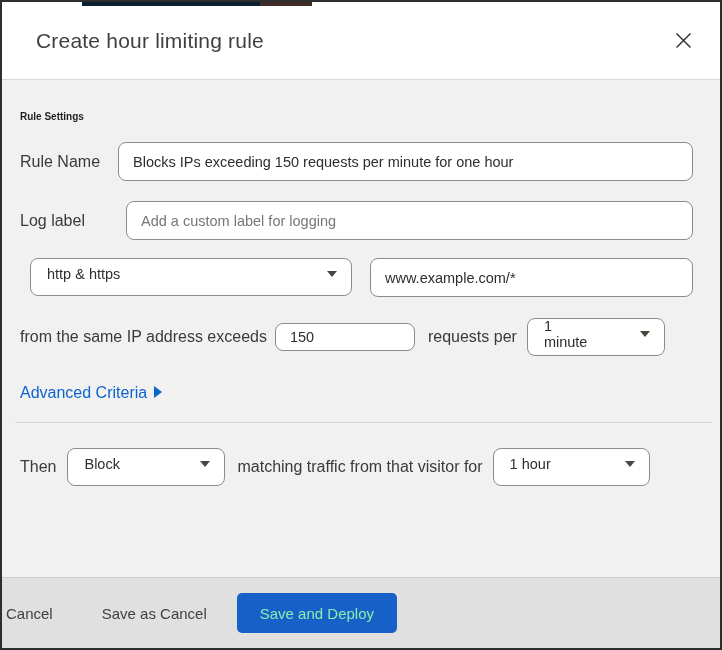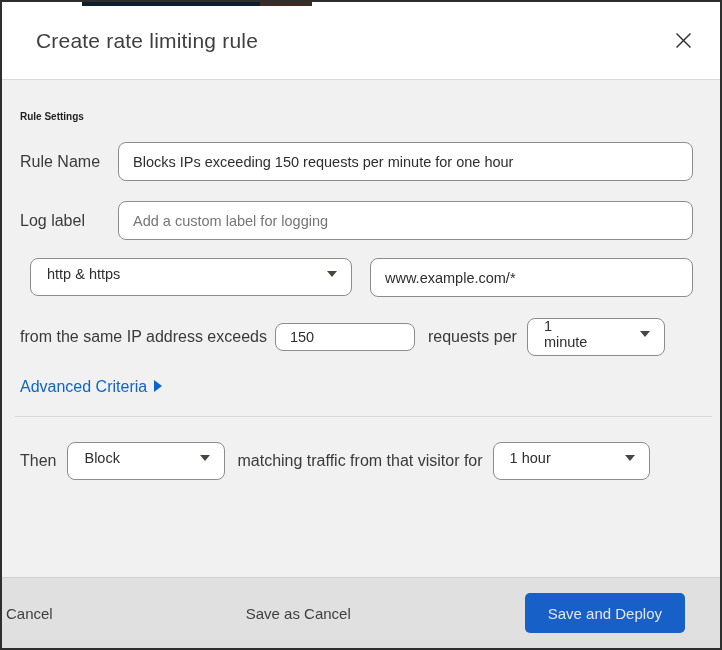--- a/index.html
+++ b/index.html
@@ -34,21 +34,21 @@
   .lbl{font-size:16px;color:#3a3a3a;}
   .lbl-fixed{width:98px;flex:0 0 98px;}
 
   .txt-input{
     height:39px;border:1px solid #8c8c8c;border-radius:8px;background:#fff;
     padding:0 14px;font-size:14.5px;color:#2e2e2e;outline:none;width:100%;
   }
   .txt-input::placeholder{color:#767676;opacity:1;}
 
   .row-rule{margin-top:20px;}
-  .row-log{margin-top:20px;}
+  .row-log{margin-top:20px;gap:8px;}
   .intro{margin-top:29px;font-size:16.5px;color:#3a3a3a;}
 
   .row-match{margin-top:18px;margin-left:10px;display:flex;gap:18px;}
   .select{
     height:38px;border:1px solid #8c8c8c;border-radius:8px;background:#fff;
     display:flex;align-items:center;padding:0 14px 6px 16px;cursor:pointer;
     font-size:14.5px;color:#2e2e2e;position:relative;
   }
   .select .val{flex:1;}
   .caret{
@@ -56,61 +56,61 @@
     border-left:5px solid transparent;border-right:5px solid transparent;
     border-top:6px solid #4a453f;
   }
   .sel-scheme{width:322px;flex:0 0 322px;}
   .url-wrap{flex:1;}
 
   .row-exceeds{margin-top:21px;display:flex;align-items:center;}
   .num-input{width:140px;flex:0 0 140px;margin:0 13px 0 8px;height:28px;}
   .sel-period{width:138px;flex:0 0 138px;margin-left:10px;gap:40px;}
 
-  .row-adv{margin-top:22px;display:flex;align-items:flex-start;cursor:pointer;width:max-content;}
+  .row-adv{margin-top:28px;display:flex;align-items:flex-start;cursor:pointer;width:max-content;}
   .adv-link{font-size:16px;color:#0d64cc;}
   .tri-right{
     width:0;height:0;margin-left:7px;margin-top:2px;
     border-top:6px solid transparent;border-bottom:6px solid transparent;
     border-left:8px solid #0d64cc;
   }
   .divider{margin:20px 0 0 -5px;width:697px;border-top:1px solid #d8d8d8;}
 
   .row-then{margin-top:25px;display:flex;align-items:center;}
   .sel-action{width:158px;flex:0 0 158px;margin-left:11px;}
   .then-mid{margin-left:12px;font-size:16px;color:#3a3a3a;}
   .sel-duration{width:157px;flex:0 0 157px;margin-left:10px;}
 
   
   .ftr{
     position:absolute;left:0;bottom:0;width:100%;height:71px;
     background:#e0e0e0;border-top:1px solid #cfcfcf;
-    display:flex;align-items:center;justify-content:space-between;
+    display:flex;align-items:center;justify-content:flex-start;
     padding-right:35px;
   }
   .link-btn{
     background:none;border:none;font-size:15px;color:#3f3f3f;cursor:pointer;padding:6px 4px;
   }
   .btn-cancel{margin-right:41px;}
   .btn-draft{margin-right:26px;}
   .btn-primary{
     height:40px;padding:0 23px;border:none;border-radius:5px;cursor:pointer;
-    background:#1660c8;color:#e5e5e5;font-size:15px;
+    background:#1660c8;color:#86efac;font-size:15px;
   }
 </style>
 </head>
 <body>
 
 <div class="screen">
 
   <div class="strip navy"></div>
   <div class="strip red"></div>
 
   <div class="hdr">
-    <h1>Create rate limiting rule</h1>
+    <h1>Create hour limiting rule</h1>
     <button class="close-btn">
       <svg width="17" height="17" viewBox="0 0 17 17">
         <line x1="1.5" y1="1.5" x2="15.5" y2="15.5" stroke="#2f2f2f" stroke-width="1.4"></line>
         <line x1="15.5" y1="1.5" x2="1.5" y2="15.5" stroke="#2f2f2f" stroke-width="1.4"></line>
       </svg>
     </button>
   </div>
 
   <div class="body">
 

